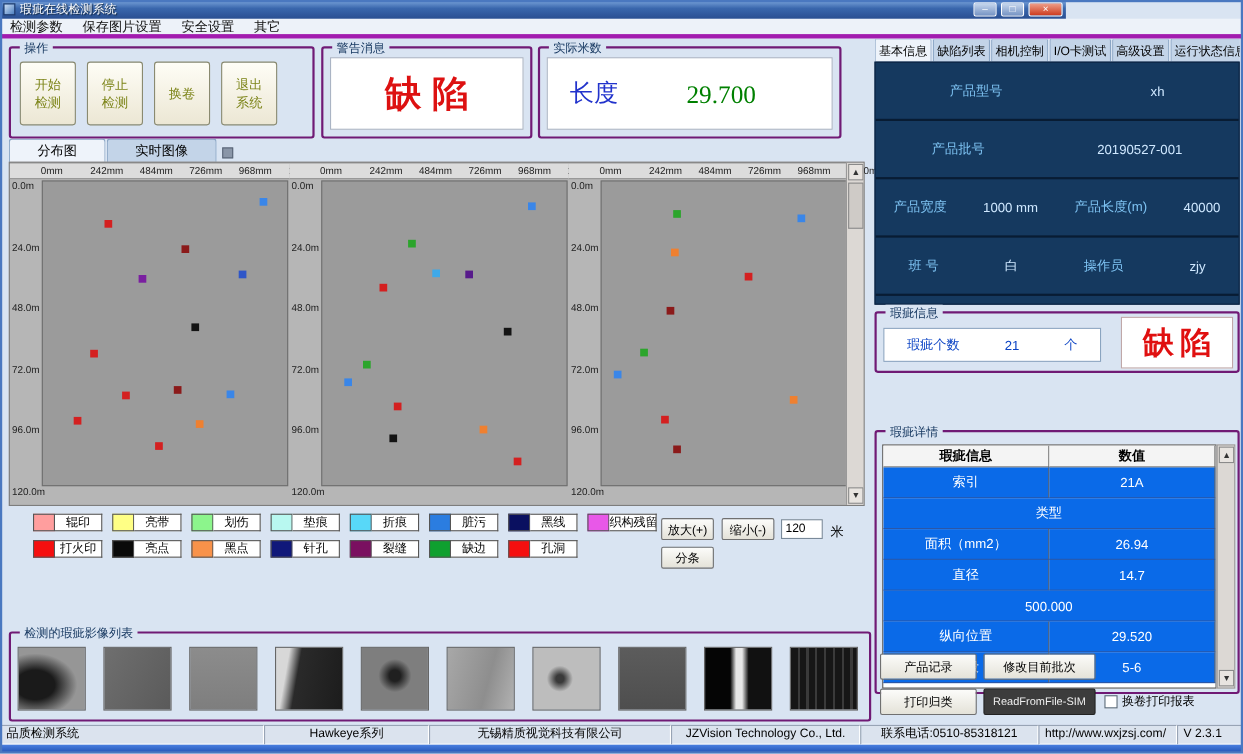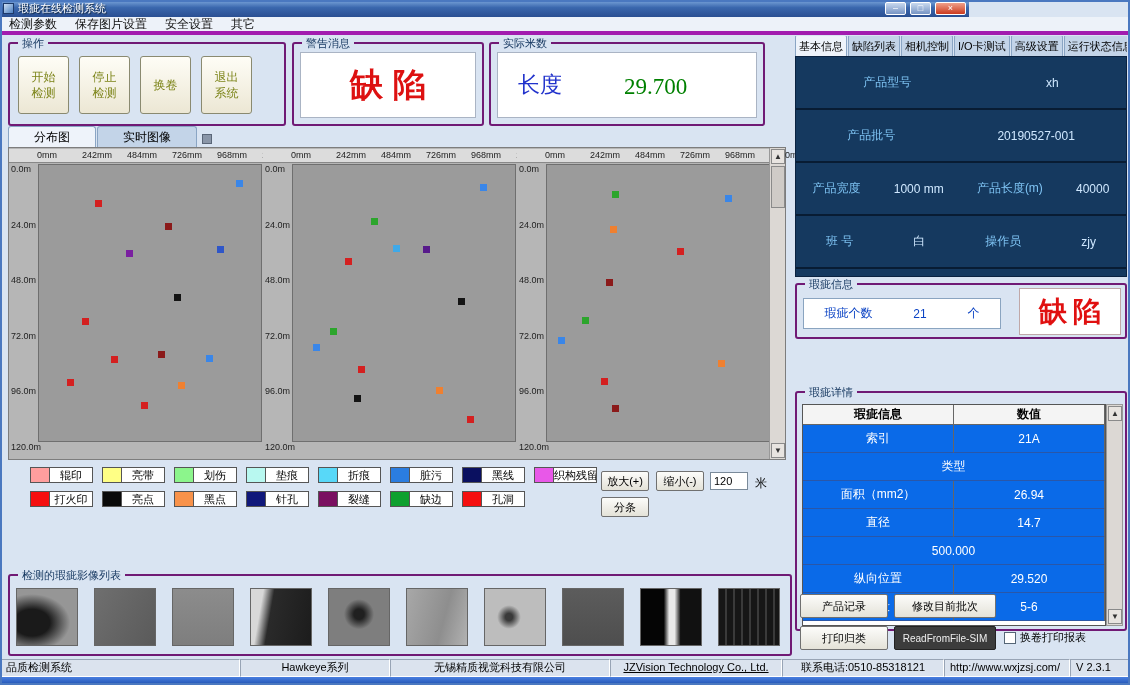--- a/index.html
+++ b/index.html
@@ -126,21 +126,21 @@
 #chk-area { position:absolute; left:1004px; top:630px; display:flex; align-items:center; gap:4px; }
 .checkbox { width:12px; height:12px; border:1px solid #567; background:#fff; }
 #chk-label { font-size:11px; white-space:nowrap; }
 
 
 #statusbar { position:absolute; left:0; top:659px; width:1130px; height:18px; background:#dbe3ee; display:flex; z-index:5; }
 .sb-seg { border:1px solid; border-color:#98a4b5 #fff #fff #98a4b5; height:18px; line-height:15px; padding:0 5px; font-size:11px; white-space:nowrap; overflow:hidden; }
 .sb-seg:nth-child(1) { width:240px; }
 .sb-seg:nth-child(2) { width:150px; text-align:center; }
 .sb-seg:nth-child(3) { width:220px; text-align:center; }
-.sb-seg:nth-child(4) { width:172px; text-align:center;text-decoration:underline; }
+.sb-seg:nth-child(4) { width:172px; text-align:center; }
 .sb-seg:nth-child(5) { width:162px; text-align:center; }
 .sb-seg:nth-child(6) { width:126px; }
 .sb-seg:nth-child(7) { flex:1; }
 
 
 #taskbar { position:absolute; left:0; top:677px; width:1130px; height:8px; background:linear-gradient(#4a7fe0,#1e50b0); z-index:55; }
 </style>
 </head>
 <body>
 

